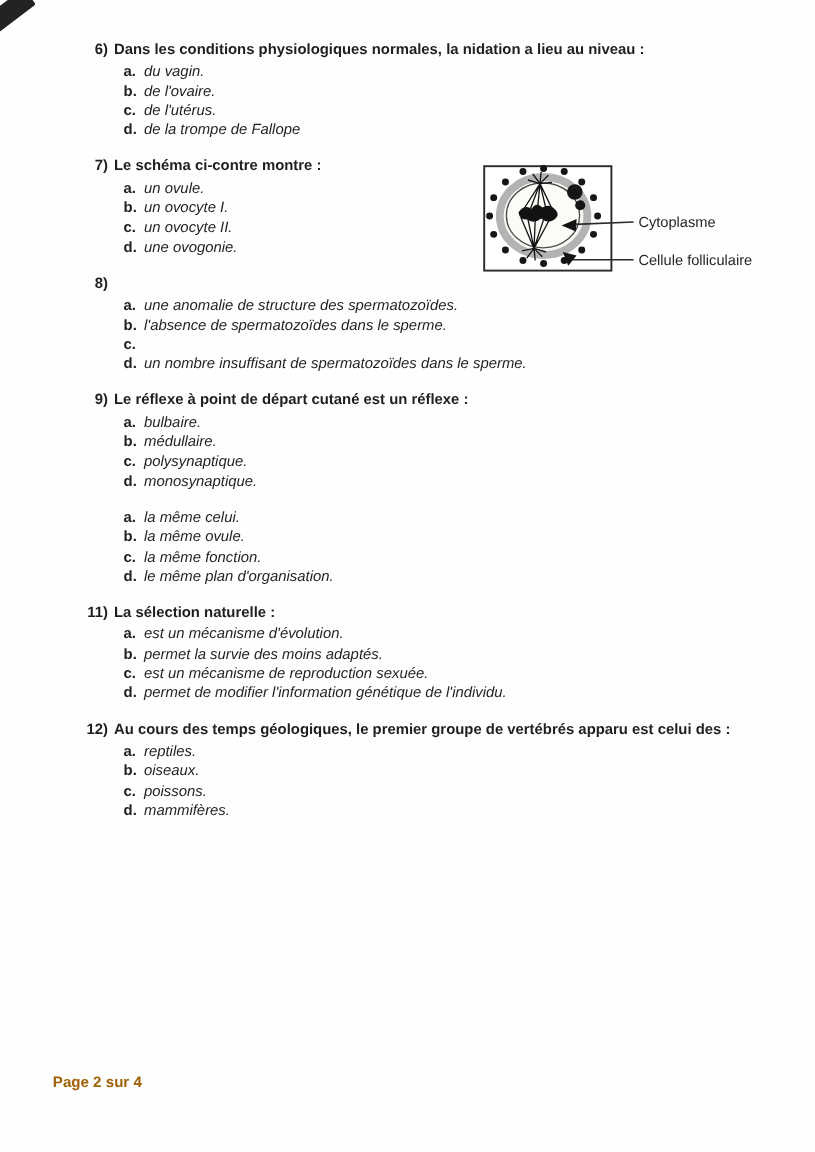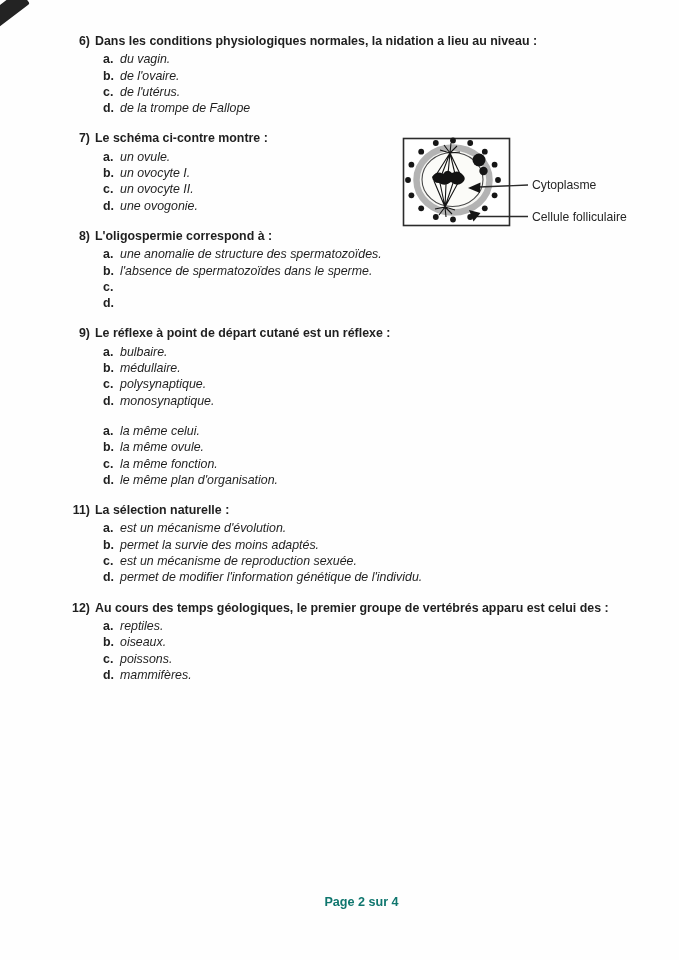--- a/index.html
+++ b/index.html
@@ -39,21 +39,21 @@
   }
   .diagram svg { display: block; }
   .diagram text {
     font-family: "Liberation Sans", sans-serif;
     font-size: 12.2px; fill: #262626;
   }
 
   .footer {
     position: absolute; top: 895px; left: 0; width: 100%;
     padding-left: 44px; box-sizing: border-box;
-    text-align: center; font-weight: 700; font-size: 12.6px; color: #0f766e;
+    font-weight: 700; font-size: 12.6px; color: #a16207;
   }
 </style>
 </head>
 <body>
 
 <div class="sheet">
   <div class="corner-artifact"></div>
 
   <div class="questions">
 
@@ -99,35 +99,35 @@
       </div>
       <div class="option">
         <span class="opt-letter">d.</span>
         <span class="opt-text">une ovogonie.</span>
       </div>
     </div>
 
     <div class="question">
       <div class="q-header">
         <span class="q-num">8)</span>
-        <span class="q-text">L'oligospermie correspond à :</span>
       </div>
       <div class="option">
         <span class="opt-letter">a.</span>
         <span class="opt-text">une anomalie de structure des spermatozoïdes.</span>
       </div>
       <div class="option">
         <span class="opt-letter">b.</span>
         <span class="opt-text">l'absence de spermatozoïdes dans le sperme.</span>
       </div>
       <div class="option">
         <span class="opt-letter">c.</span>
       </div>
       <div class="option">
         <span class="opt-letter">d.</span>
+        <span class="opt-text">un nombre insuffisant de spermatozoïdes dans le sperme.</span>
       </div>
     </div>
 
     <div class="question">
       <div class="q-header">
         <span class="q-num">9)</span>
         <span class="q-text">Le réflexe à point de départ cutané est un réflexe :</span>
       </div>
       <div class="option">
         <span class="opt-letter">a.</span>

